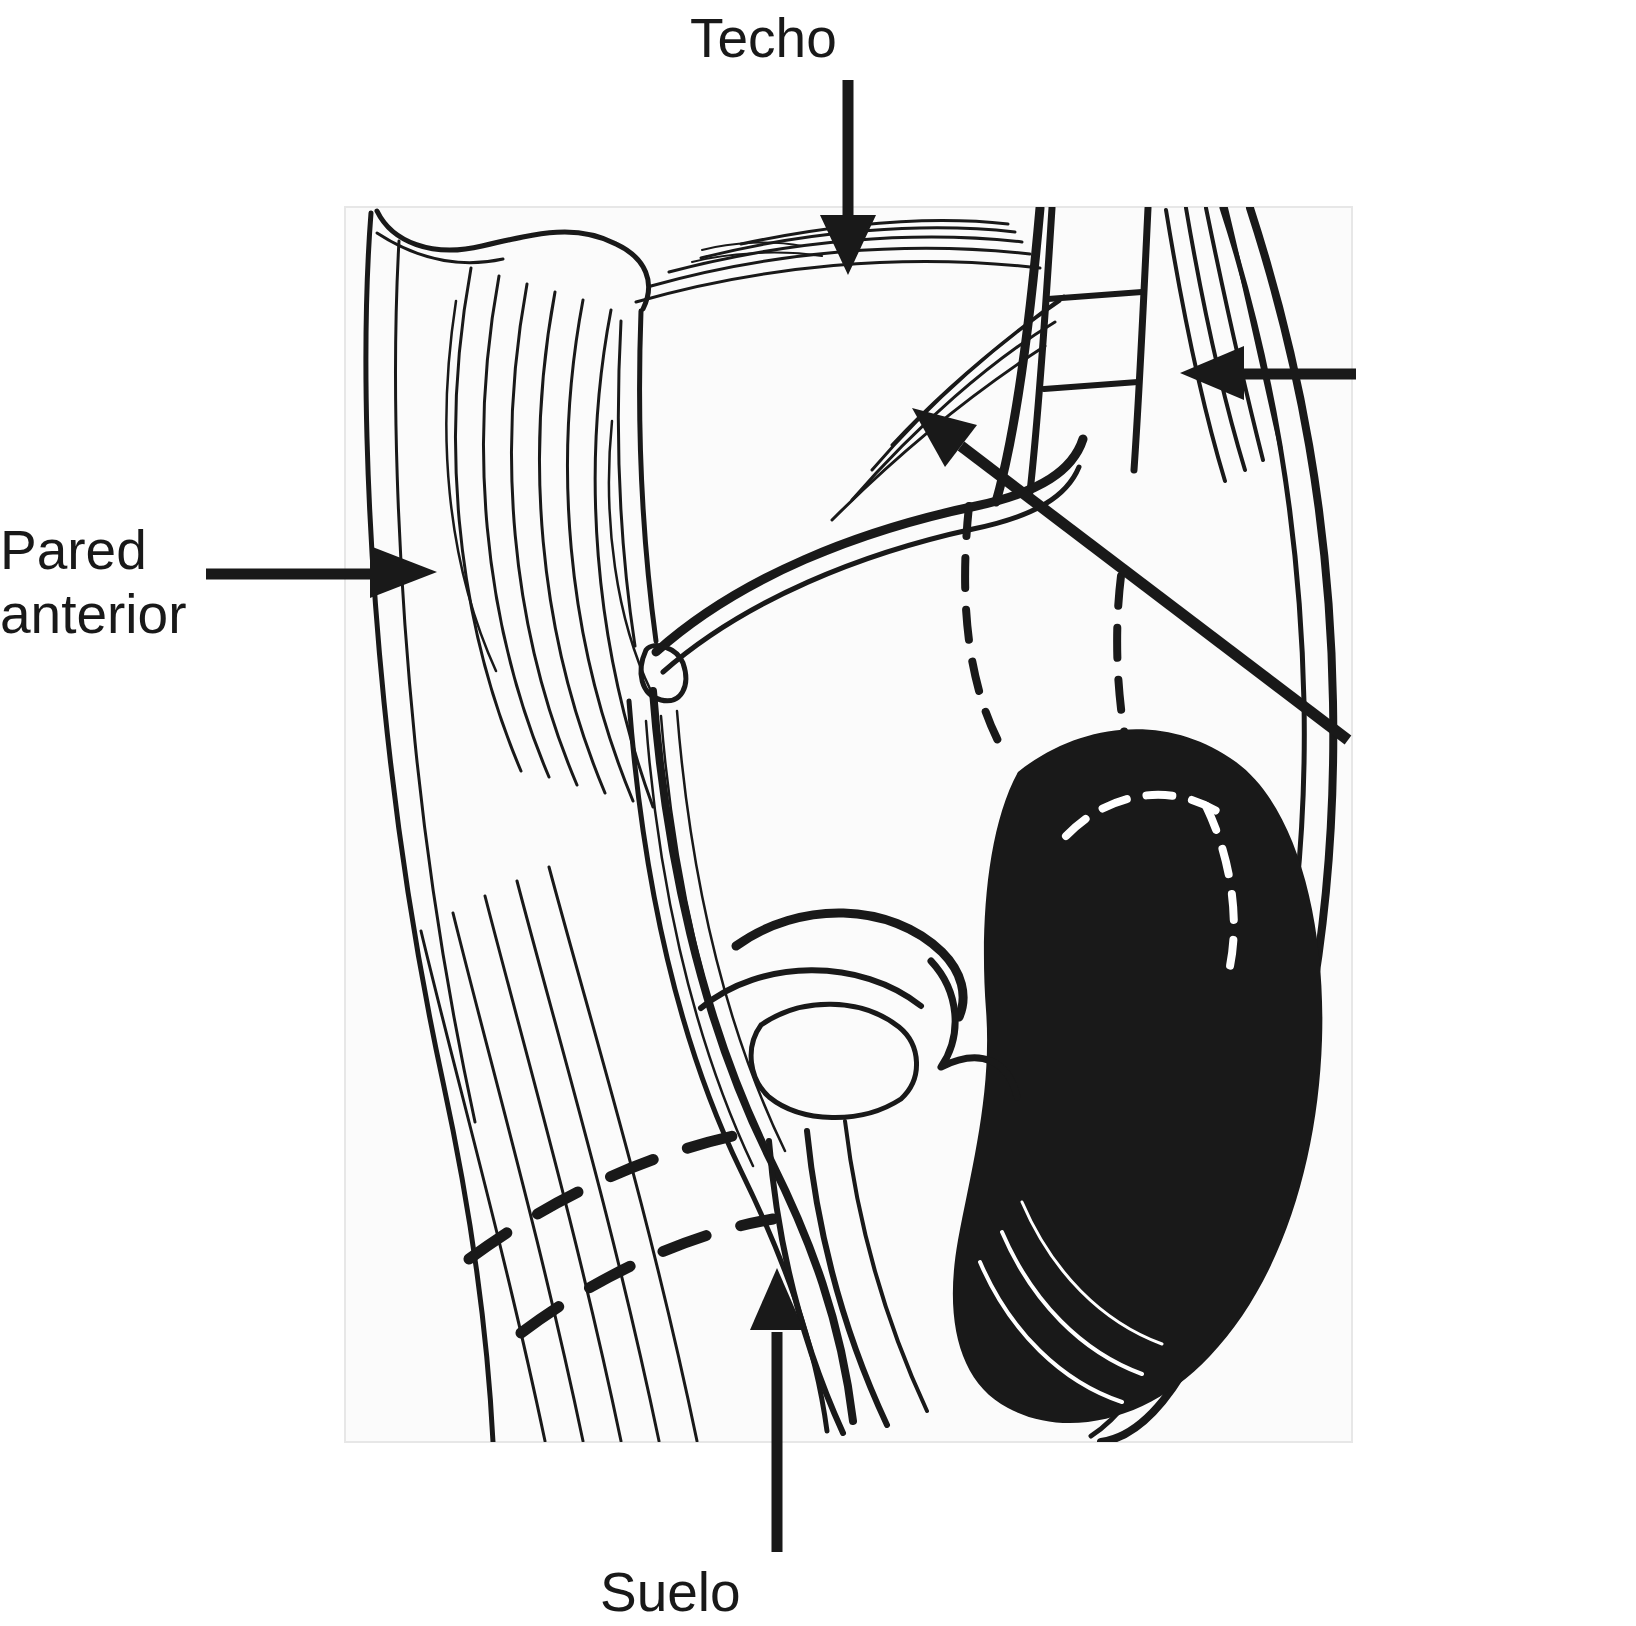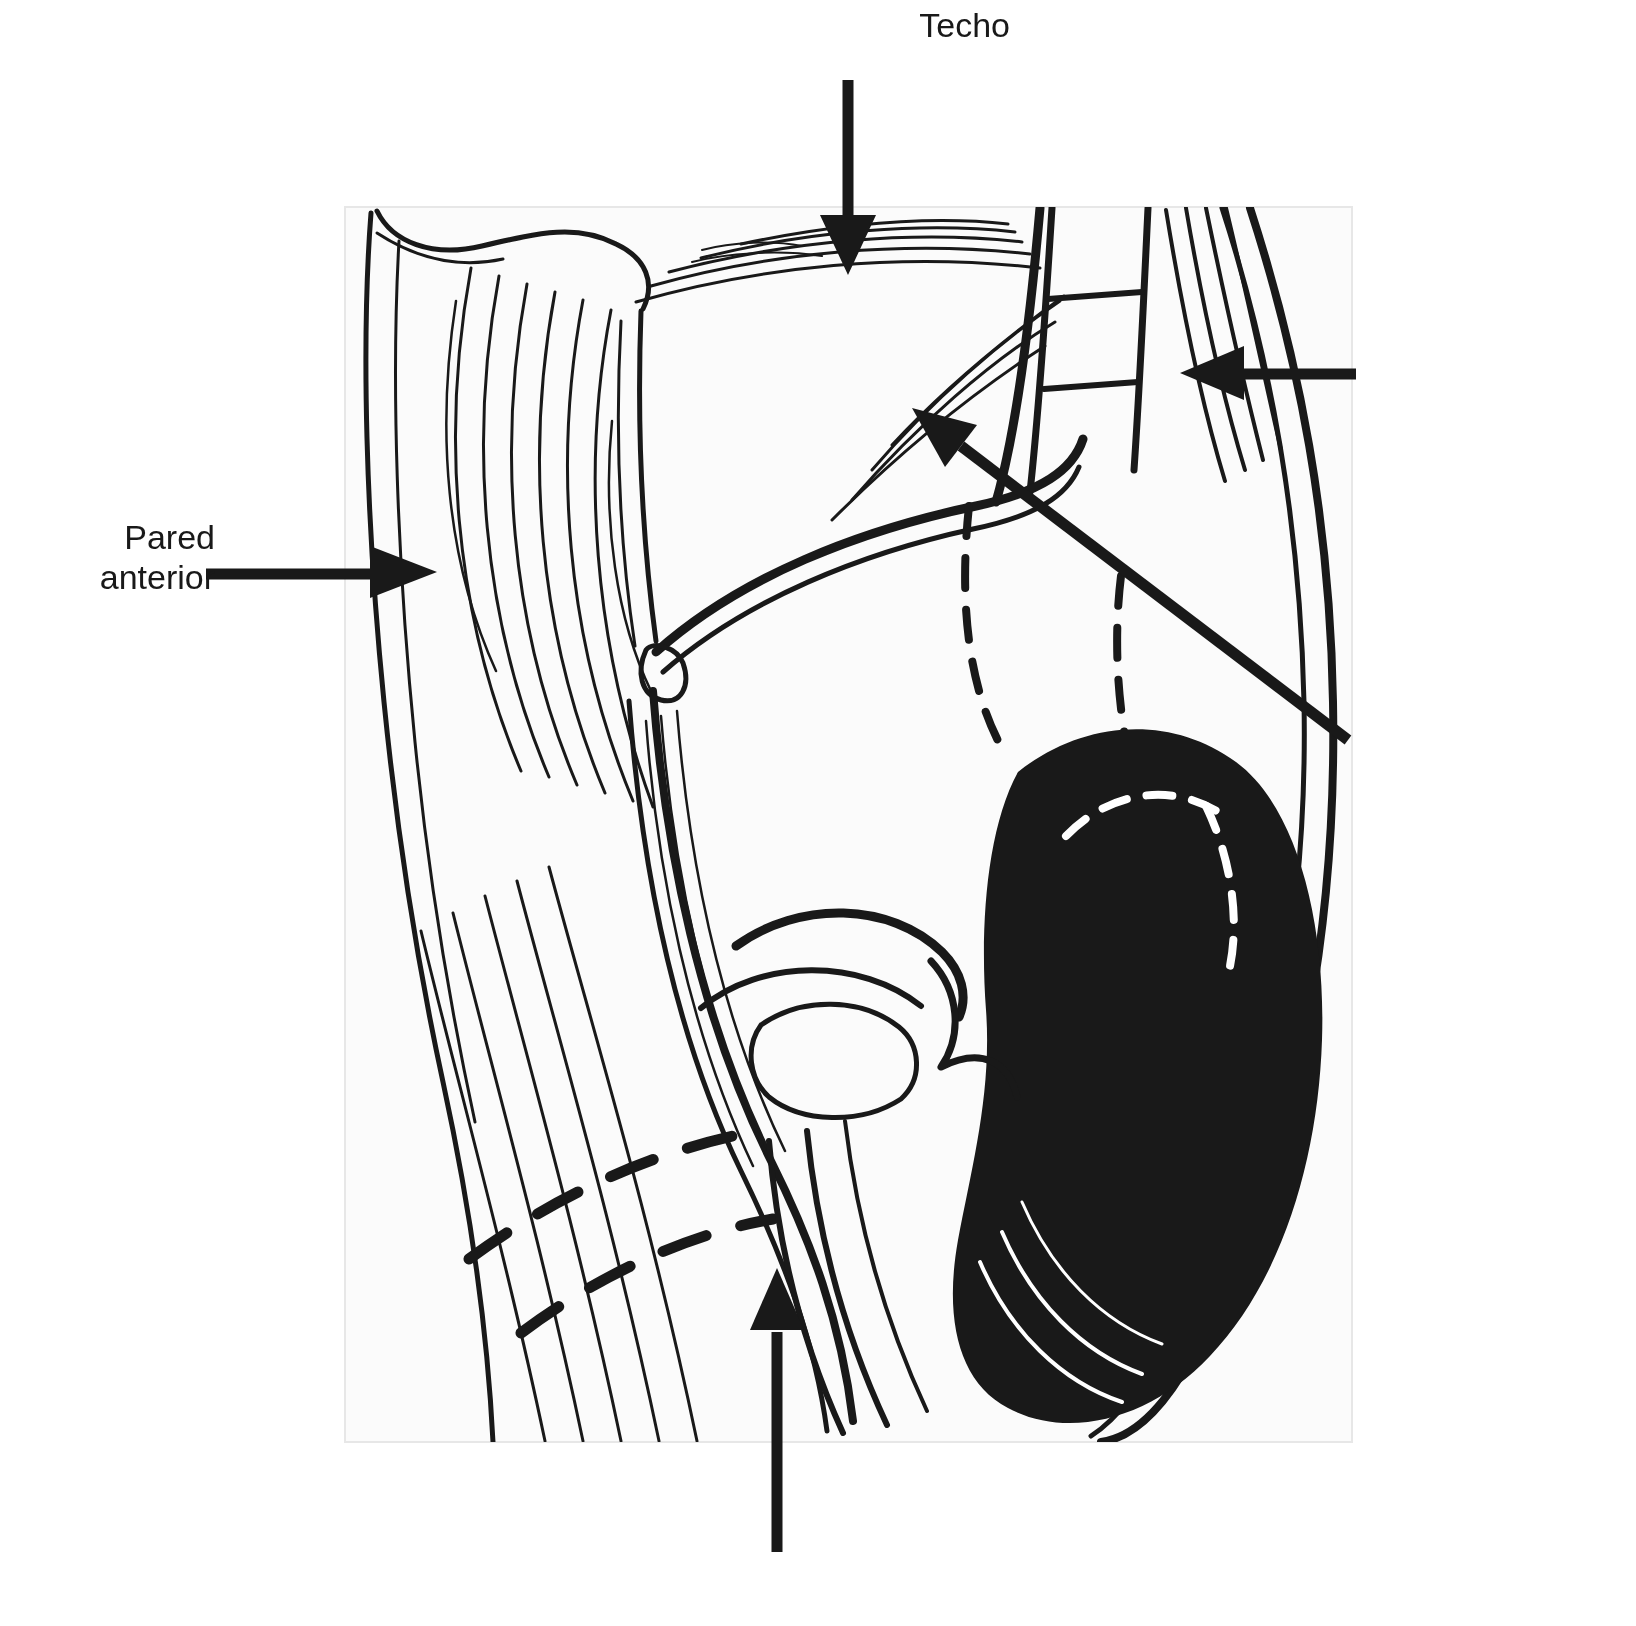--- a/index.html
+++ b/index.html
@@ -16,23 +16,23 @@
   svg.drawing{position:absolute;left:0;top:0}
   .panel{fill:var(--panel-bg,#fbfbfb);stroke:#e7e7e7;stroke-width:2}
   .ink-stroke{stroke:var(--ink,#191919);fill:none;stroke-linecap:round;stroke-linejoin:round}
   .ink-fill{fill:var(--ink,#191919);stroke:none}
   .white-stroke{stroke:#ffffff;fill:none;stroke-linecap:round}
   .arrow-shaft{stroke:var(--ink,#111111);stroke-width:11;fill:none;stroke-linecap:butt}
   .arrow-head{fill:var(--ink,#111111);stroke:none}
   .label{
     position:absolute;
     color:var(--ink,#111111);
-    font-size:34px;
+    font-size:55px;
     line-height:1.17;
-    text-align:right;
+    text-align:left;
     font-weight:400;
   }
 </style>
 </head>
 <body>
 
 <div class="stage">
 
   <svg class="drawing" width="1636" height="1626" viewBox="0 0 1636 1626" aria-hidden="true">
     <defs>
@@ -174,13 +174,14 @@
       </g>
     </g>
   </svg>
 
   <div class="label" style="left:690px;top:6px;width:320px">Techo</div>
 
 
   <div class="label" style="left:0px;top:518px;width:215px">Pared anterior</div>
 
 
+  <div class="label" style="left:600px;top:1560px;width:320px">Suelo</div>
 </div>
 
 </body></html>

